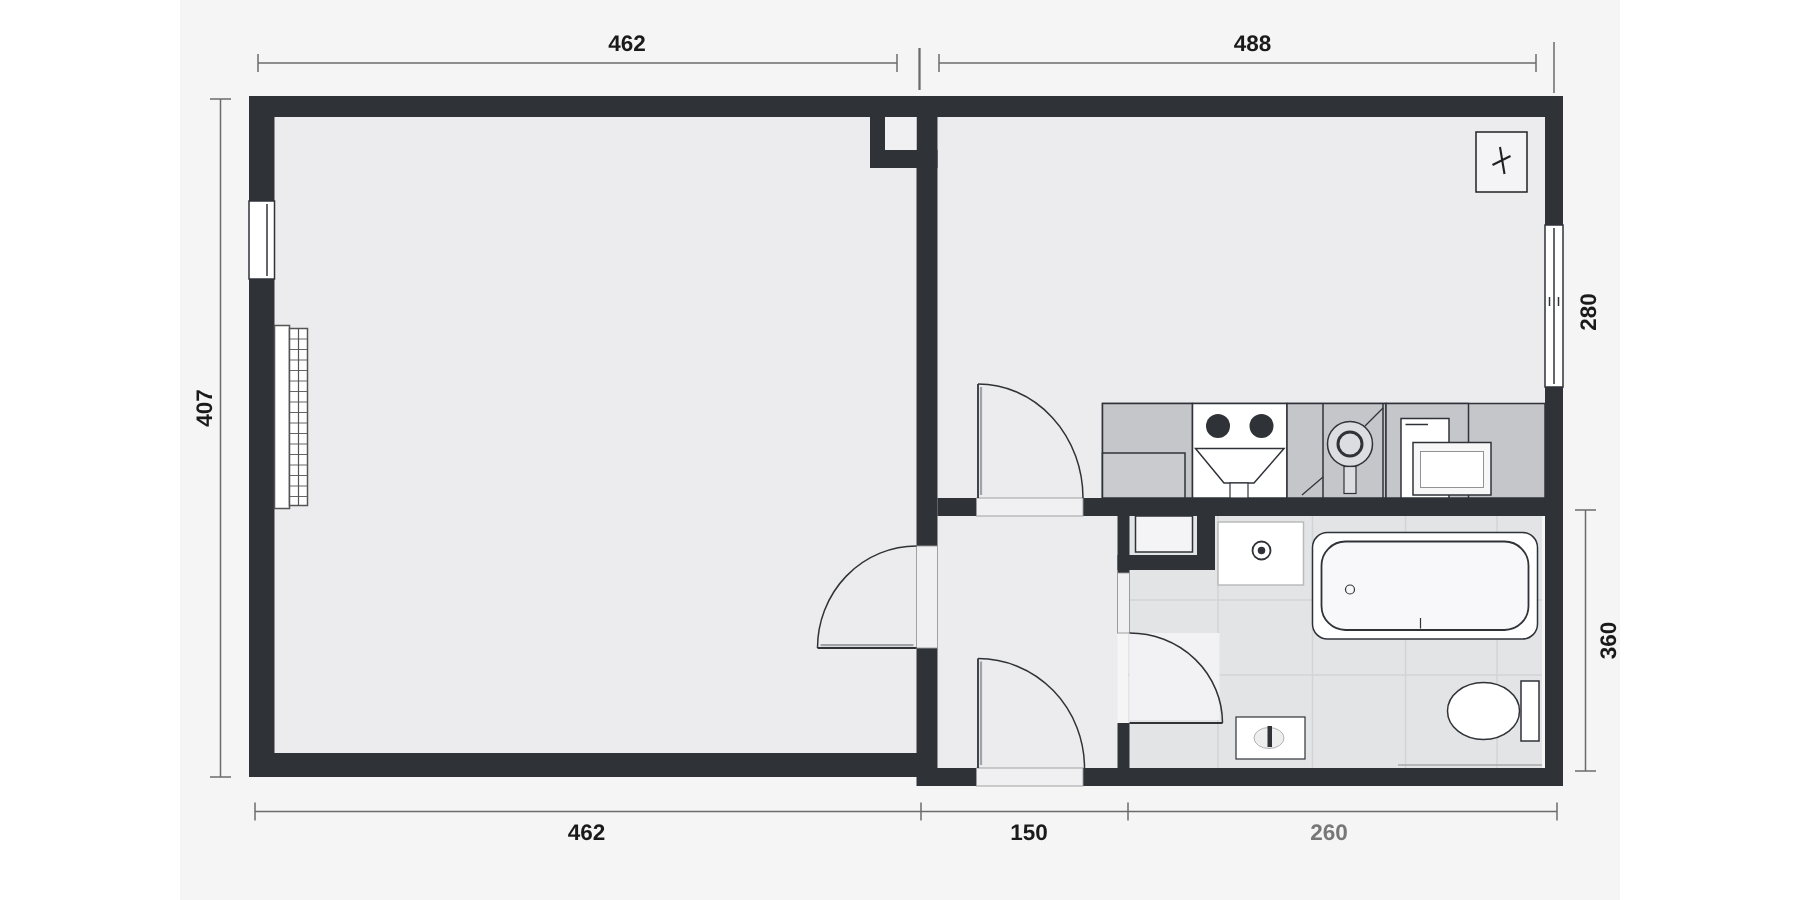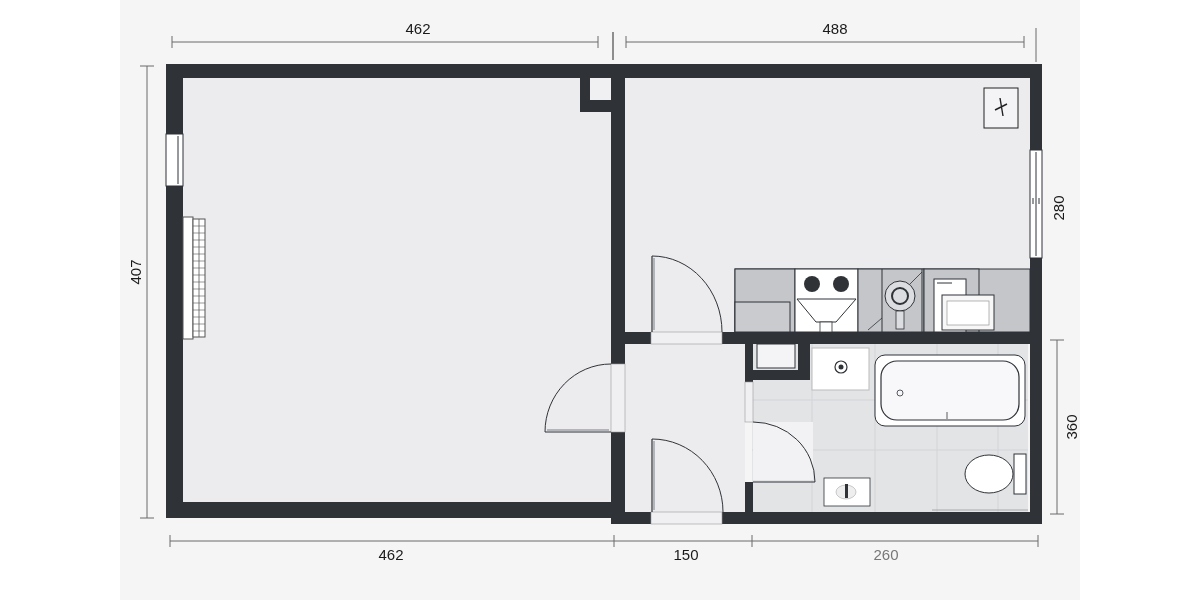--- a/index.html
+++ b/index.html
@@ -1,17 +1,17 @@
 <!DOCTYPE html>
 <html><head>
   <meta charset="utf-8">
   <style>
     html, body { margin: 0; padding: 0; background: #ffffff; }
     body { width: 1200px; height: 600px; position: relative; overflow: hidden; font-family: "Liberation Sans", sans-serif; }
-    .canvas { position: absolute; left: 120px; top: 0; width: 960px; height: 600px; background: #f5f5f5; }
+    .canvas { position: absolute; left: 120px; top: 0; width: 960px; height: 600px; background: #f5f5f5; font-weight: bold; }
     svg { position: absolute; left: 0; top: 0; }
     .dim-text { font-family: "Liberation Sans", sans-serif; font-size: 15px; fill: #1a1a1a; }
     .dim-text.gray { fill: #777777; }
   </style>
 </head>
 <body>
 
 <div class="canvas">
   <svg width="960" height="600" viewBox="120 0 960 600">
 

